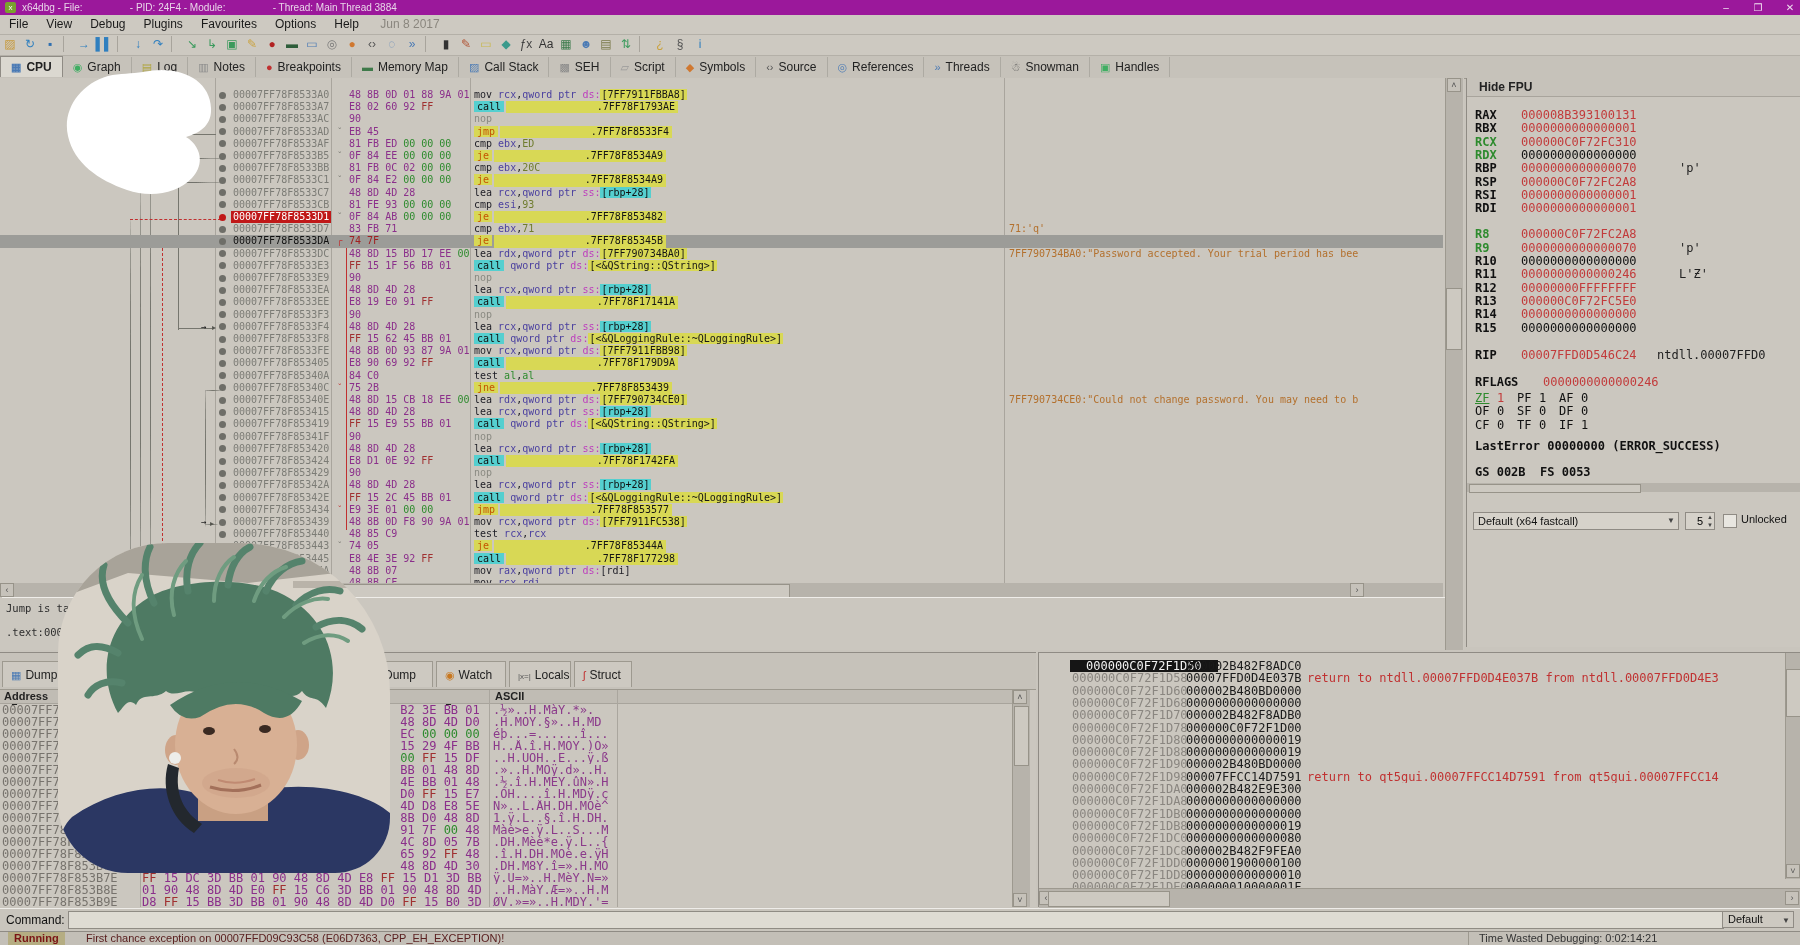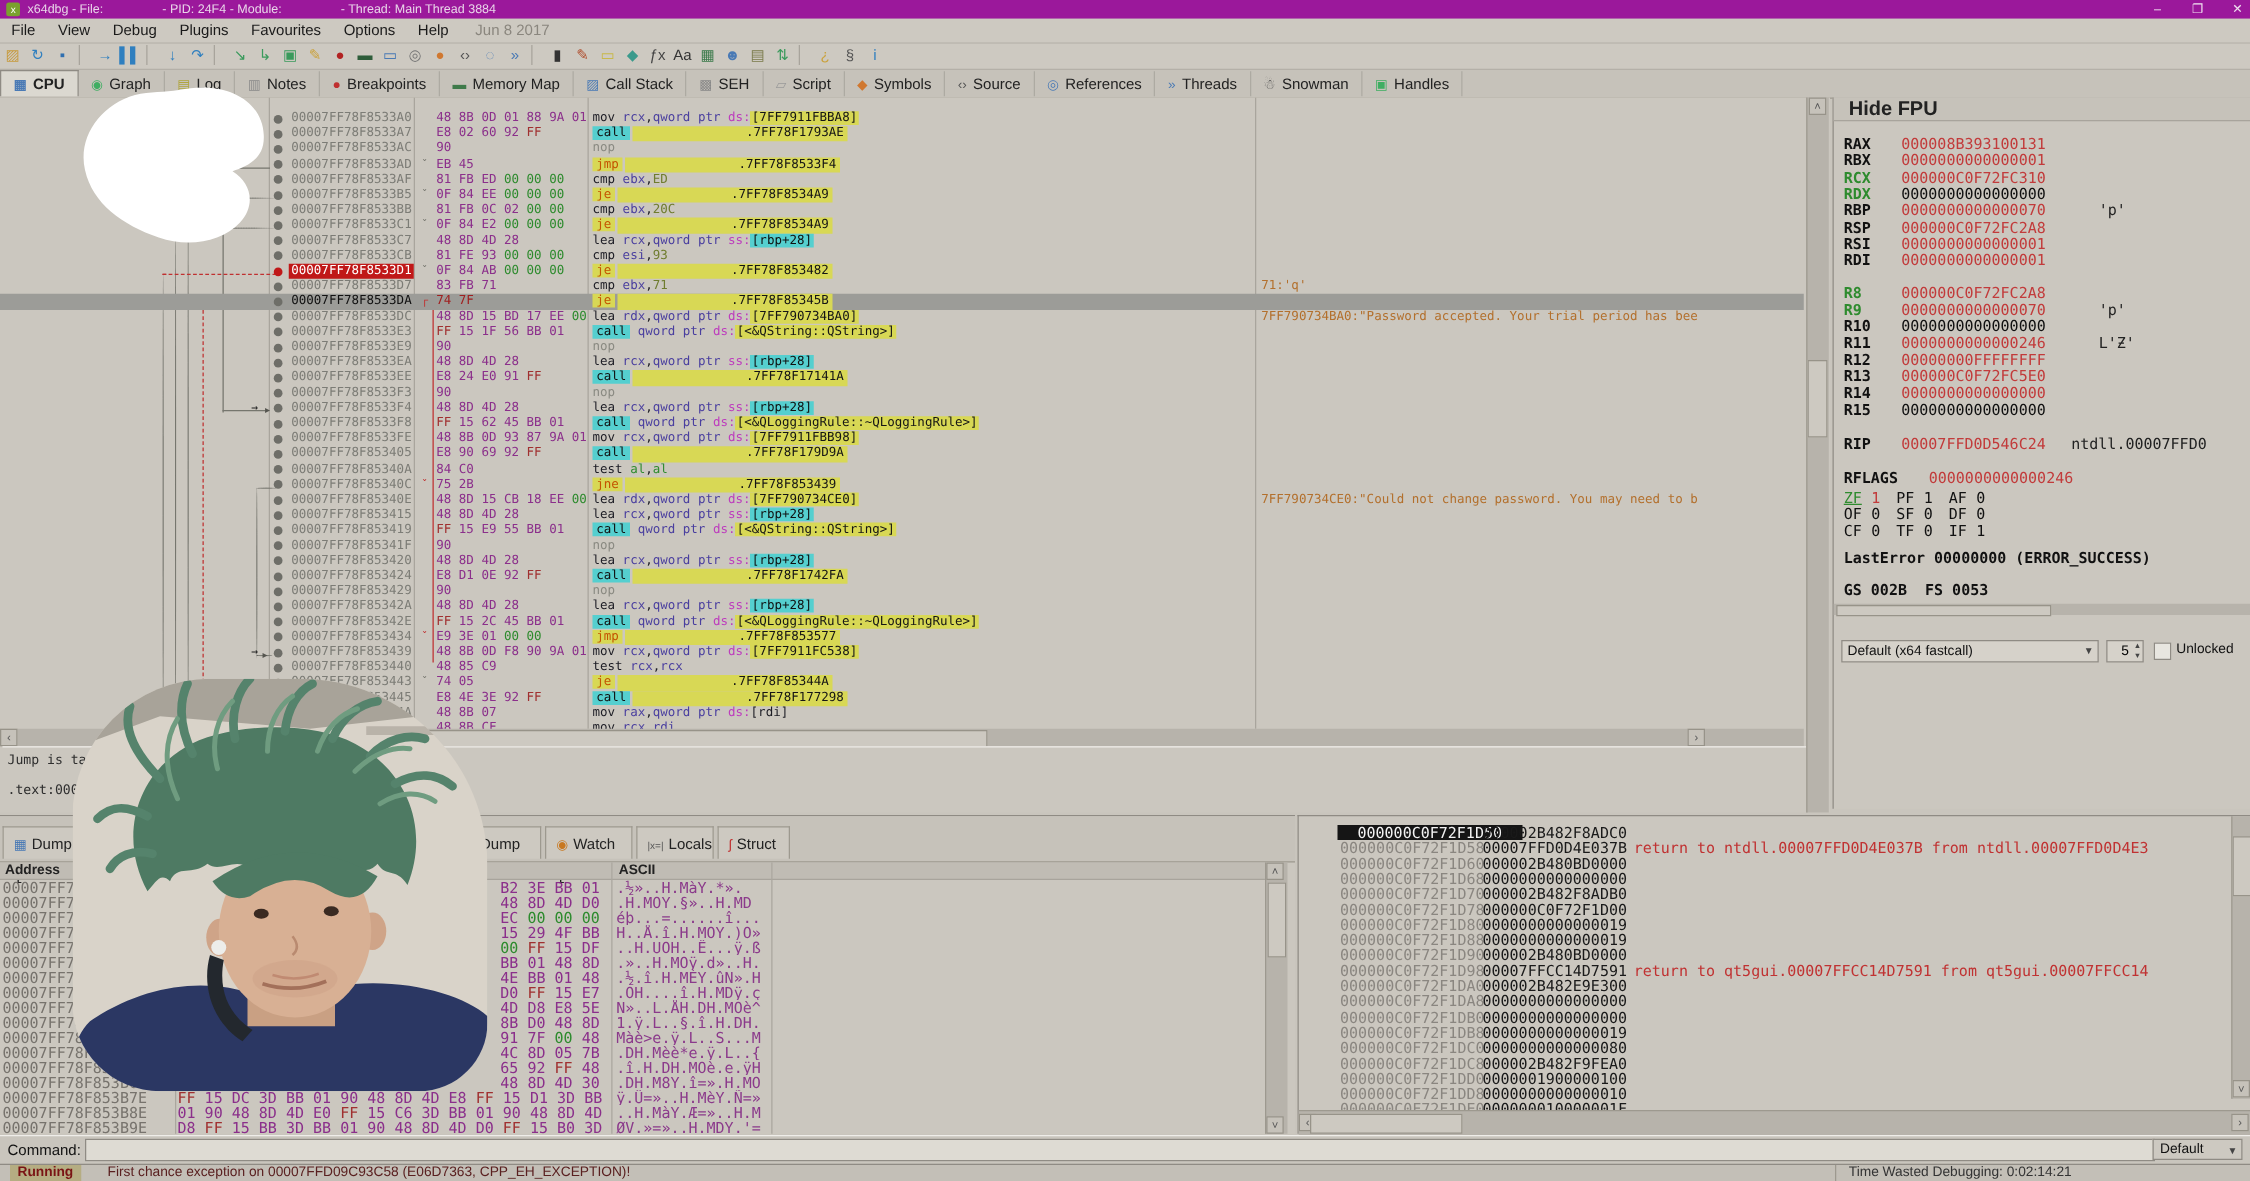--- a/index.html
+++ b/index.html
@@ -64,21 +64,21 @@
            font-size:9px;line-height:12px;text-align:center;color:#555;box-sizing:border-box;}
   #dis-info{left:2px;top:597px;width:1459px;height:51px;background:#cbc7bf;border-top:1px solid #efede9;}
   .infoline{position:absolute;left:4px;font-size:10.5px;color:#2e2e2e;}
   
   #dis-vscroll{left:1445px;top:78px;width:17px;height:572px;background:#b7b3ab;border-left:1px solid #9d998f;}
   #dis-vthumb{position:absolute;left:1px;top:210px;width:14px;height:60px;background:#cdc9c1;border:1px solid #979389;}
 
   
   #reg-panel{left:1466px;top:78px;width:334px;height:569px;background:#cbc7bf;border-left:1px solid #8f8b84;}
   #reg-header{position:absolute;left:0;top:0;width:334px;height:19px;background:#c6c2ba;border-bottom:1px solid #a8a49c;
-              font-size:16px;font-weight:bold;line-height:19px;padding-left:12px;box-sizing:border-box;color:#222;}
+              font-size:12px;font-weight:bold;line-height:19px;padding-left:12px;box-sizing:border-box;color:#222;}
   .regrow{position:absolute;left:0;width:334px;height:13.3px;line-height:13.3px;font-size:12px;}
   .regname{position:absolute;left:8px;color:#111;font-weight:bold;}
   .regname.g{color:#2e8b2e;}
   .regval{position:absolute;left:54px;color:#111;}
   .regval.r{color:#c23b3b;}
   .regx{position:absolute;left:212px;color:#222;}
   .flagcell{position:absolute;font-size:12px;color:#111;}
   .flagname.zf{color:#2e8b2e;text-decoration:underline;}
   .flagval.r{color:#c23b3b;}
   #reg-hscroll{position:absolute;left:0;top:405px;width:334px;height:9px;background:#b7b3ab;}
@@ -197,21 +197,21 @@
       <div class="drow mono" style="top: 96.4px;"><span class="dot"></span><span class="mark gray">ˇ</span><span class="addr">00007FF78F8533C1</span><span class="bytes"><span class="b-p">0F </span><span class="b-p">84 </span><span class="b-p">E2 </span><span class="b-g">00 </span><span class="b-g">00 </span><span class="b-g">00 </span></span><span class="instr"><span class="t-j">je</span><span class="t-Y">.7FF78F8534A9</span></span></div>
       <div class="drow mono" style="top: 108.6px;"><span class="dot"></span><span class="addr">00007FF78F8533C7</span><span class="bytes"><span class="b-p">48 </span><span class="b-p">8D </span><span class="b-p">4D </span><span class="b-p">28 </span></span><span class="instr"><span class="t-m">lea </span><span class="t-r">rcx</span><span class="t-p">,</span><span class="t-k">qword ptr </span><span class="t-s">ss:</span><span class="t-C">[rbp+28]</span></span></div>
       <div class="drow mono" style="top: 120.8px;"><span class="dot"></span><span class="addr">00007FF78F8533CB</span><span class="bytes"><span class="b-p">81 </span><span class="b-p">FE </span><span class="b-p">93 </span><span class="b-g">00 </span><span class="b-g">00 </span><span class="b-g">00 </span></span><span class="instr"><span class="t-m">cmp </span><span class="t-r">esi</span><span class="t-p">,</span><span class="t-i">93</span></span></div>
       <div class="drow mono" style="top: 133px;"><span class="dot bp"></span><span class="mark gray">ˇ</span><span class="addr bp">00007FF78F8533D1</span><span class="bytes"><span class="b-p">0F </span><span class="b-p">84 </span><span class="b-p">AB </span><span class="b-g">00 </span><span class="b-g">00 </span><span class="b-g">00 </span></span><span class="instr"><span class="t-j">je</span><span class="t-Y">.7FF78F853482</span></span></div>
       <div class="drow mono" style="top: 145.2px;"><span class="dot"></span><span class="addr">00007FF78F8533D7</span><span class="bytes"><span class="b-p">83 </span><span class="b-p">FB </span><span class="b-p">71 </span></span><span class="instr"><span class="t-m">cmp </span><span class="t-r">ebx</span><span class="t-p">,</span><span class="t-i">71</span></span><span class="cmt mono">71:'q'</span></div>
       <div class="drow mono sel" style="top: 157.4px;"><span class="dot"></span><span class="mark red">┌</span><span class="addr">00007FF78F8533DA</span><span class="bytes"><span class="b-sel">74 </span><span class="b-sel">7F </span></span><span class="instr"><span class="t-j">je</span><span class="t-Y">.7FF78F85345B</span></span></div>
       <div class="drow mono" style="top: 169.6px;"><span class="dot"></span><span class="addr">00007FF78F8533DC</span><span class="bytes"><span class="b-p">48 </span><span class="b-p">8D </span><span class="b-p">15 </span><span class="b-p">BD </span><span class="b-p">17 </span><span class="b-p">EE </span><span class="b-g">00 </span></span><span class="instr"><span class="t-m">lea </span><span class="t-r">rdx</span><span class="t-p">,</span><span class="t-k">qword ptr </span><span class="t-s">ds:</span><span class="t-y">[7FF790734BA0]</span></span><span class="cmt mono">7FF790734BA0:"Password accepted. Your trial period has bee</span></div>
       <div class="drow mono" style="top: 181.8px;"><span class="dot"></span><span class="addr">00007FF78F8533E3</span><span class="bytes"><span class="b-r">FF </span><span class="b-p">15 </span><span class="b-p">1F </span><span class="b-p">56 </span><span class="b-p">BB </span><span class="b-p">01 </span></span><span class="instr"><span class="t-c">call</span><span class="t-p"> </span><span class="t-k">qword ptr </span><span class="t-s">ds:</span><span class="t-y">[&lt;&amp;QString::QString&gt;]</span></span></div>
       <div class="drow mono" style="top: 194px;"><span class="dot"></span><span class="addr">00007FF78F8533E9</span><span class="bytes"><span class="b-p">90 </span></span><span class="instr"><span class="t-n">nop</span></span></div>
       <div class="drow mono" style="top: 206.2px;"><span class="dot"></span><span class="addr">00007FF78F8533EA</span><span class="bytes"><span class="b-p">48 </span><span class="b-p">8D </span><span class="b-p">4D </span><span class="b-p">28 </span></span><span class="instr"><span class="t-m">lea </span><span class="t-r">rcx</span><span class="t-p">,</span><span class="t-k">qword ptr </span><span class="t-s">ss:</span><span class="t-C">[rbp+28]</span></span></div>
-      <div class="drow mono" style="top: 218.4px;"><span class="dot"></span><span class="addr">00007FF78F8533EE</span><span class="bytes"><span class="b-p">E8 </span><span class="b-p">24 </span><span class="b-p">E0 </span><span class="b-p">91 </span><span class="b-r">FF </span></span><span class="instr"><span class="t-c">call</span><span class="t-Y">.7FF78F17141A</span></span></div>
+      <div class="drow mono" style="top: 218.4px;"><span class="dot"></span><span class="addr">00007FF78F8533EE</span><span class="bytes"><span class="b-p">E8 </span><span class="b-p">19 </span><span class="b-p">E0 </span><span class="b-p">91 </span><span class="b-r">FF </span></span><span class="instr"><span class="t-c">call</span><span class="t-Y">.7FF78F17141A</span></span></div>
       <div class="drow mono" style="top: 230.6px;"><span class="dot"></span><span class="addr">00007FF78F8533F3</span><span class="bytes"><span class="b-p">90 </span></span><span class="instr"><span class="t-n">nop</span></span></div>
       <div class="drow mono" style="top: 242.8px;"><span class="dot"></span><span class="gutarrow">→</span><span class="addr">00007FF78F8533F4</span><span class="bytes"><span class="b-p">48 </span><span class="b-p">8D </span><span class="b-p">4D </span><span class="b-p">28 </span></span><span class="instr"><span class="t-m">lea </span><span class="t-r">rcx</span><span class="t-p">,</span><span class="t-k">qword ptr </span><span class="t-s">ss:</span><span class="t-C">[rbp+28]</span></span></div>
       <div class="drow mono" style="top: 255px;"><span class="dot"></span><span class="addr">00007FF78F8533F8</span><span class="bytes"><span class="b-r">FF </span><span class="b-p">15 </span><span class="b-p">62 </span><span class="b-p">45 </span><span class="b-p">BB </span><span class="b-p">01 </span></span><span class="instr"><span class="t-c">call</span><span class="t-p"> </span><span class="t-k">qword ptr </span><span class="t-s">ds:</span><span class="t-y">[&lt;&amp;QLoggingRule::~QLoggingRule&gt;]</span></span></div>
       <div class="drow mono" style="top: 267.2px;"><span class="dot"></span><span class="addr">00007FF78F8533FE</span><span class="bytes"><span class="b-p">48 </span><span class="b-p">8B </span><span class="b-p">0D </span><span class="b-p">93 </span><span class="b-p">87 </span><span class="b-p">9A </span><span class="b-p">01 </span></span><span class="instr"><span class="t-m">mov </span><span class="t-r">rcx</span><span class="t-p">,</span><span class="t-k">qword ptr </span><span class="t-s">ds:</span><span class="t-y">[7FF7911FBB98]</span></span></div>
       <div class="drow mono" style="top: 279.4px;"><span class="dot"></span><span class="addr">00007FF78F853405</span><span class="bytes"><span class="b-p">E8 </span><span class="b-p">90 </span><span class="b-p">69 </span><span class="b-p">92 </span><span class="b-r">FF </span></span><span class="instr"><span class="t-c">call</span><span class="t-Y">.7FF78F179D9A</span></span></div>
       <div class="drow mono" style="top: 291.6px;"><span class="dot"></span><span class="addr">00007FF78F85340A</span><span class="bytes"><span class="b-p">84 </span><span class="b-p">C0 </span></span><span class="instr"><span class="t-m">test </span><span class="t-g">al</span><span class="t-p">,</span><span class="t-g">al</span></span></div>
       <div class="drow mono" style="top: 303.8px;"><span class="dot"></span><span class="mark red">ˇ</span><span class="addr">00007FF78F85340C</span><span class="bytes"><span class="b-p">75 </span><span class="b-p">2B </span></span><span class="instr"><span class="t-j">jne</span><span class="t-Y">.7FF78F853439</span></span></div>
       <div class="drow mono" style="top: 316px;"><span class="dot"></span><span class="addr">00007FF78F85340E</span><span class="bytes"><span class="b-p">48 </span><span class="b-p">8D </span><span class="b-p">15 </span><span class="b-p">CB </span><span class="b-p">18 </span><span class="b-p">EE </span><span class="b-g">00 </span></span><span class="instr"><span class="t-m">lea </span><span class="t-r">rdx</span><span class="t-p">,</span><span class="t-k">qword ptr </span><span class="t-s">ds:</span><span class="t-y">[7FF790734CE0]</span></span><span class="cmt mono">7FF790734CE0:"Could not change password. You may need to b</span></div>
       <div class="drow mono" style="top: 328.2px;"><span class="dot"></span><span class="addr">00007FF78F853415</span><span class="bytes"><span class="b-p">48 </span><span class="b-p">8D </span><span class="b-p">4D </span><span class="b-p">28 </span></span><span class="instr"><span class="t-m">lea </span><span class="t-r">rcx</span><span class="t-p">,</span><span class="t-k">qword ptr </span><span class="t-s">ss:</span><span class="t-C">[rbp+28]</span></span></div>
       <div class="drow mono" style="top: 340.4px;"><span class="dot"></span><span class="addr">00007FF78F853419</span><span class="bytes"><span class="b-r">FF </span><span class="b-p">15 </span><span class="b-p">E9 </span><span class="b-p">55 </span><span class="b-p">BB </span><span class="b-p">01 </span></span><span class="instr"><span class="t-c">call</span><span class="t-p"> </span><span class="t-k">qword ptr </span><span class="t-s">ds:</span><span class="t-y">[&lt;&amp;QString::QString&gt;]</span></span></div>

